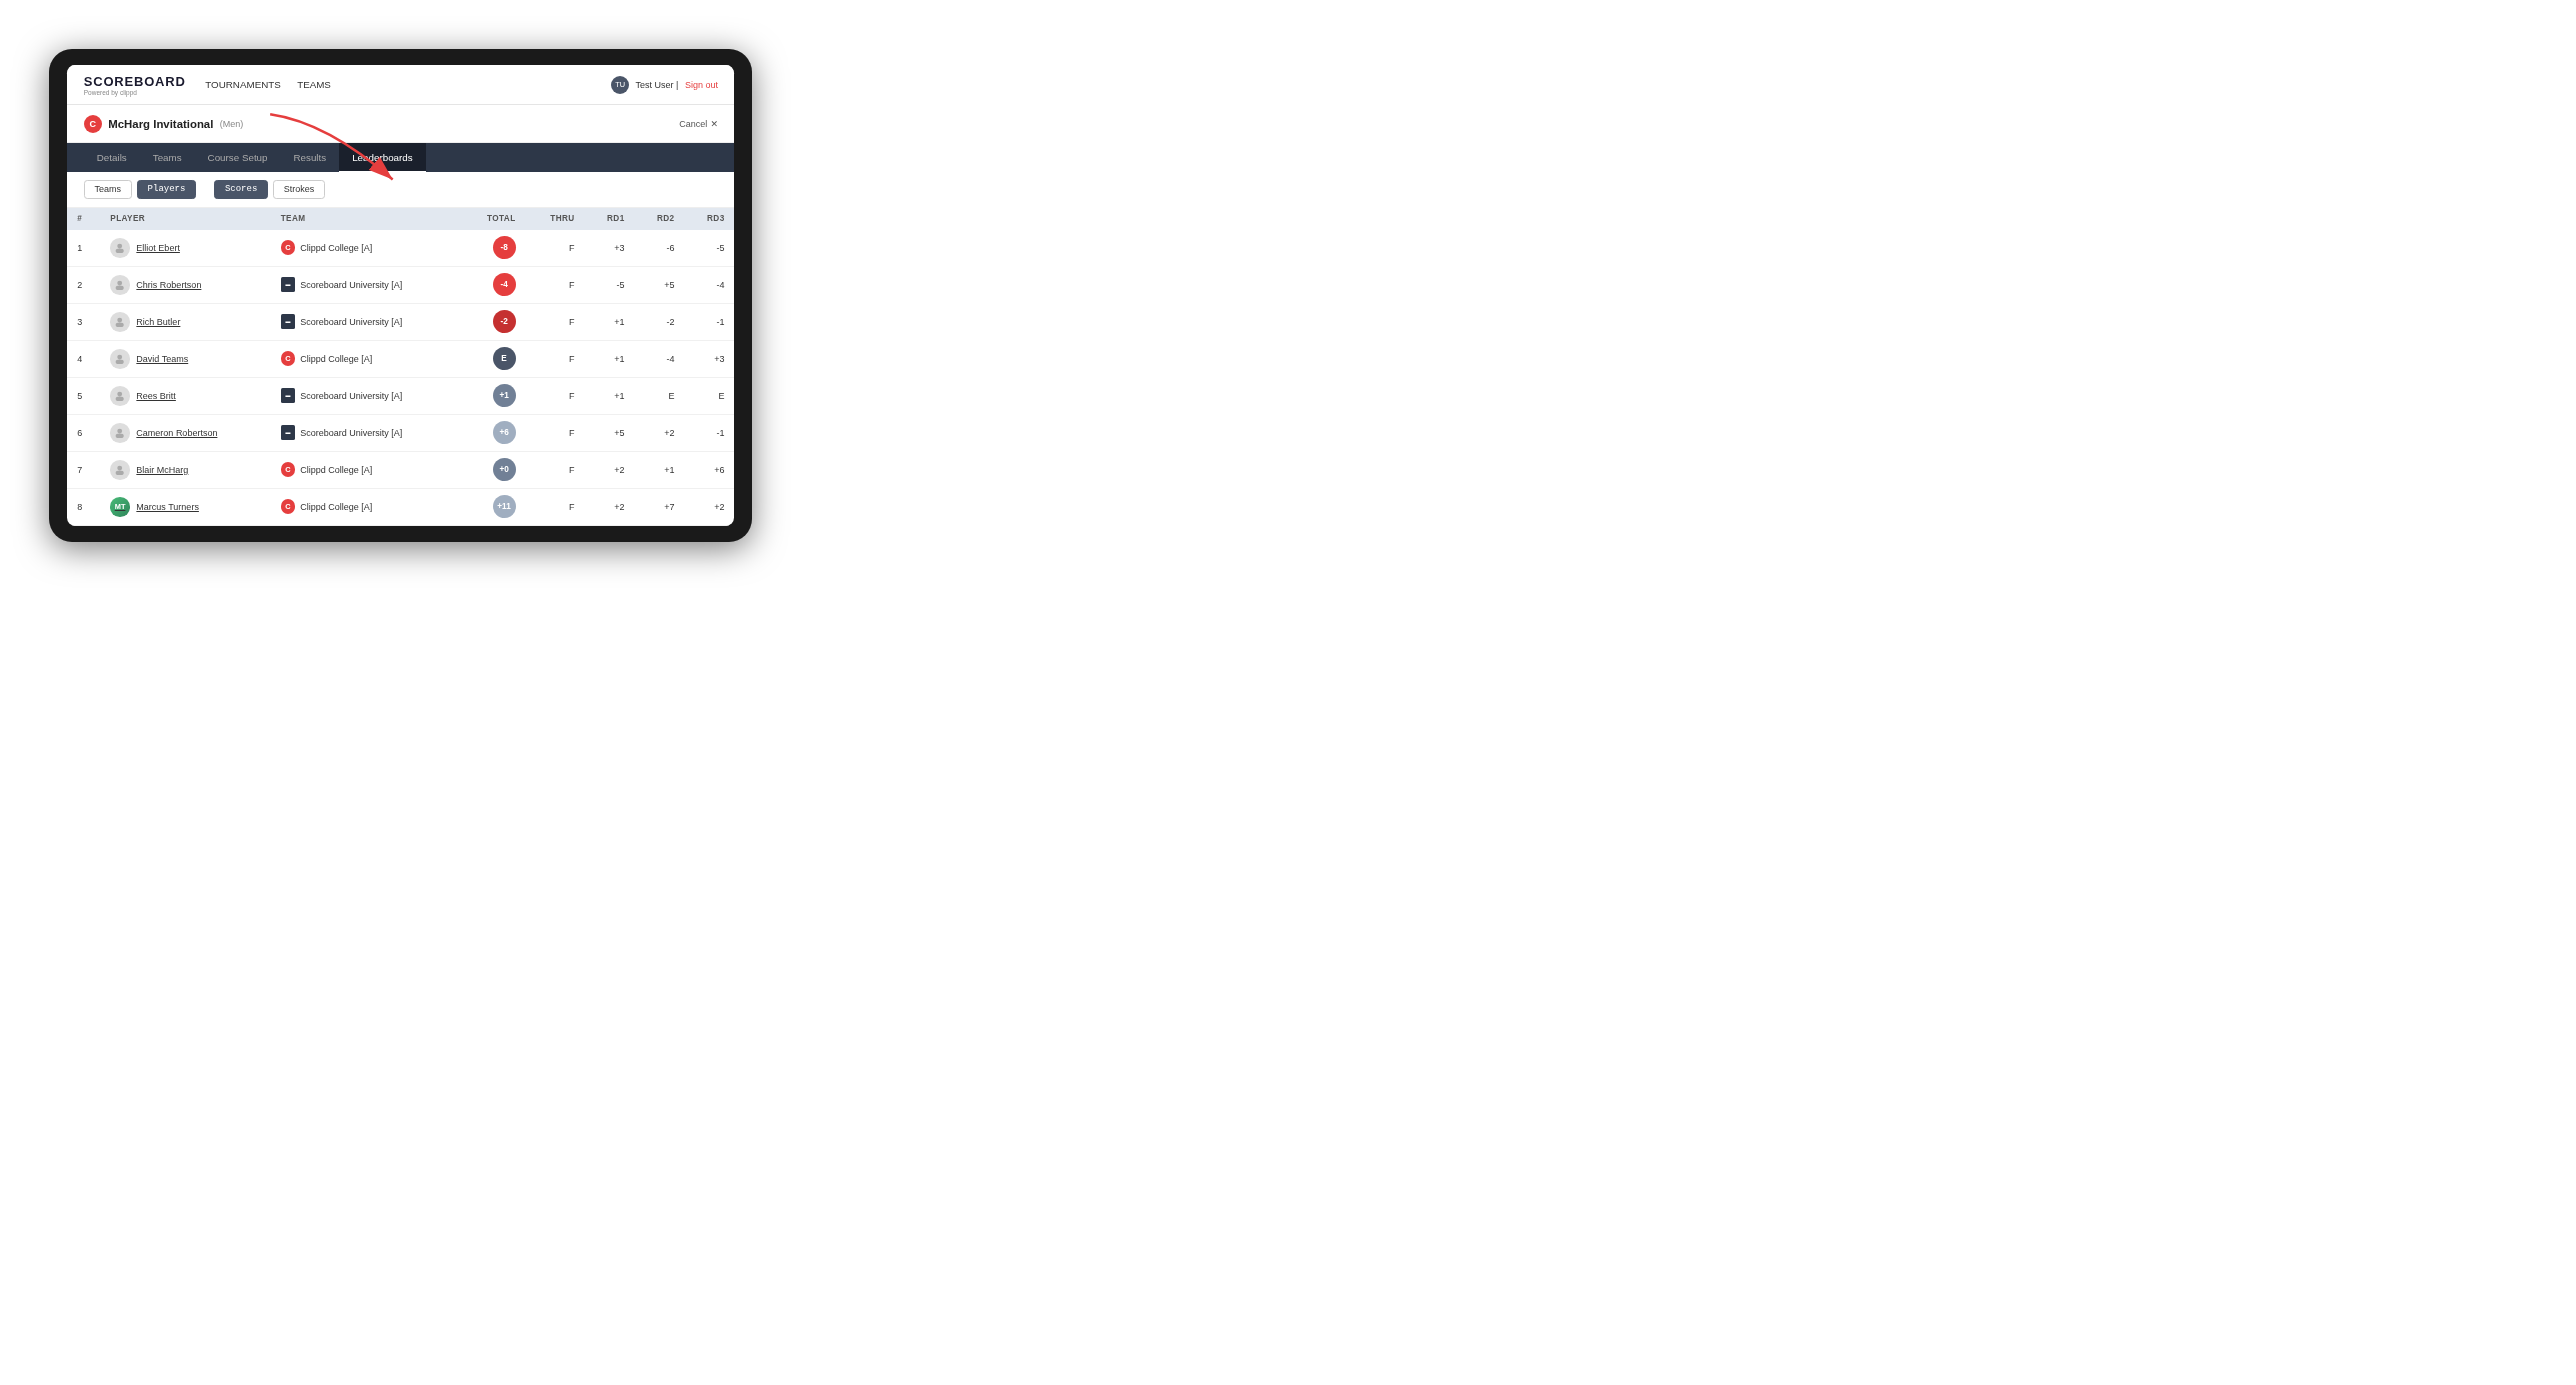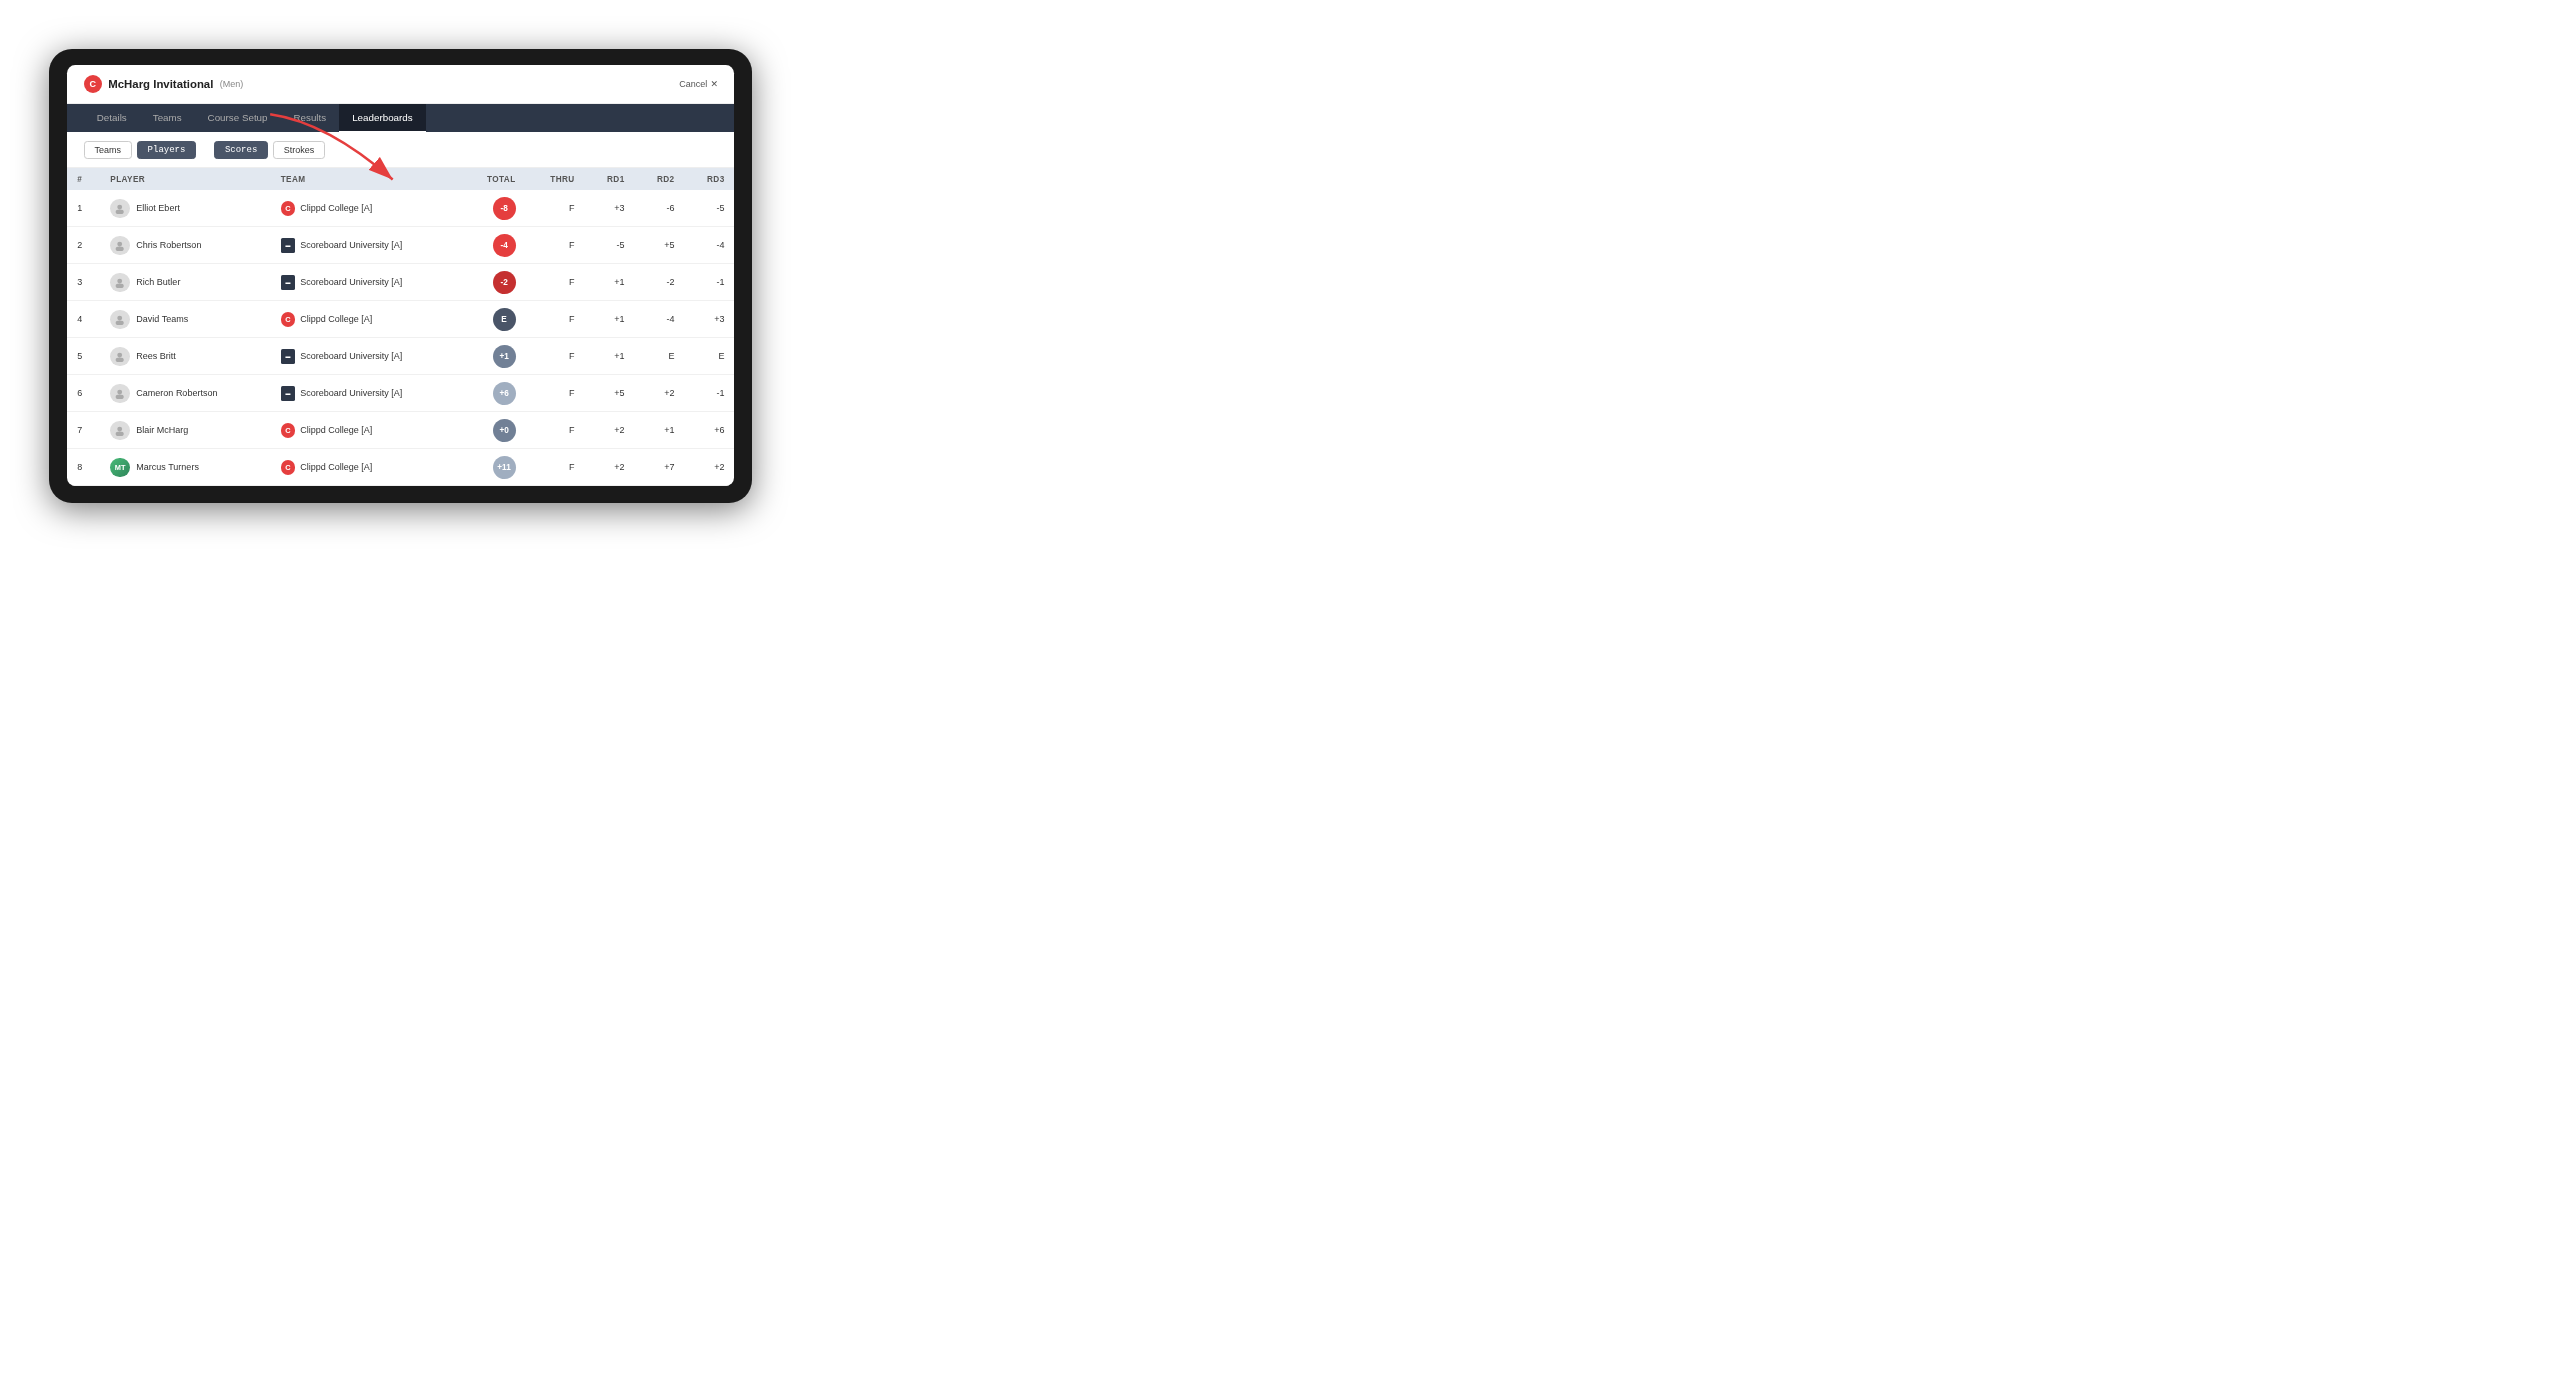--- a/index.html
+++ b/index.html
@@ -202,20 +202,21 @@
       padding: 6.5px 9.8px;
       font-size: 9px;
       color: #333;
     }
     .leaderboard-table tbody td.right { text-align: right; }
 
     .player-cell {
       display: flex;
       align-items: center;
       gap: 6.5px;
+      text-decoration: underline;
     }
     .player-avatar {
       width: 19.6px;
       height: 19.6px;
       background: #ddd;
       border-radius: 50%;
       display: flex;
       align-items: center;
       justify-content: center;
       font-size: 6.5px;
@@ -327,20 +328,37 @@
               <polygon points="0 0, 10 3.5, 0 7" fill="#e53e3e"></polygon>
             </marker>
           </defs>
           <path d="M 10,10 Q 80,20 160,90" stroke="#e53e3e" stroke-width="3" fill="none" marker-end="url(#arrowhead)"></path>
         </svg>
       </div>
 
       <div class="tablet-outer">
         <div class="tablet-screen">
 
+          <div class="nav-bar">
+            <div class="nav-left">
+              <div class="logo-area">
+                <span class="logo-text">SCOREBOARD</span>
+                <span class="logo-sub">Powered by clippd</span>
+              </div>
+              <div class="nav-links">
+                <span>TOURNAMENTS</span>
+                <span>TEAMS</span>
+              </div>
+            </div>
+            <div class="nav-right">
+              <div class="user-avatar-small">TU</div>
+              <span>Test User |</span>
+              <span style="color:#e53e3e; cursor:pointer;">Sign out</span>
+            </div>
+          </div>
 
           <div class="tournament-header">
             <div class="tournament-title">
               <div class="t-logo">C</div>
               <span class="t-name">McHarg Invitational</span>
               <span class="t-gender">(Men)</span>
             </div>
             <div class="cancel-btn">
               <span>Cancel</span>
               <span>✕</span>

